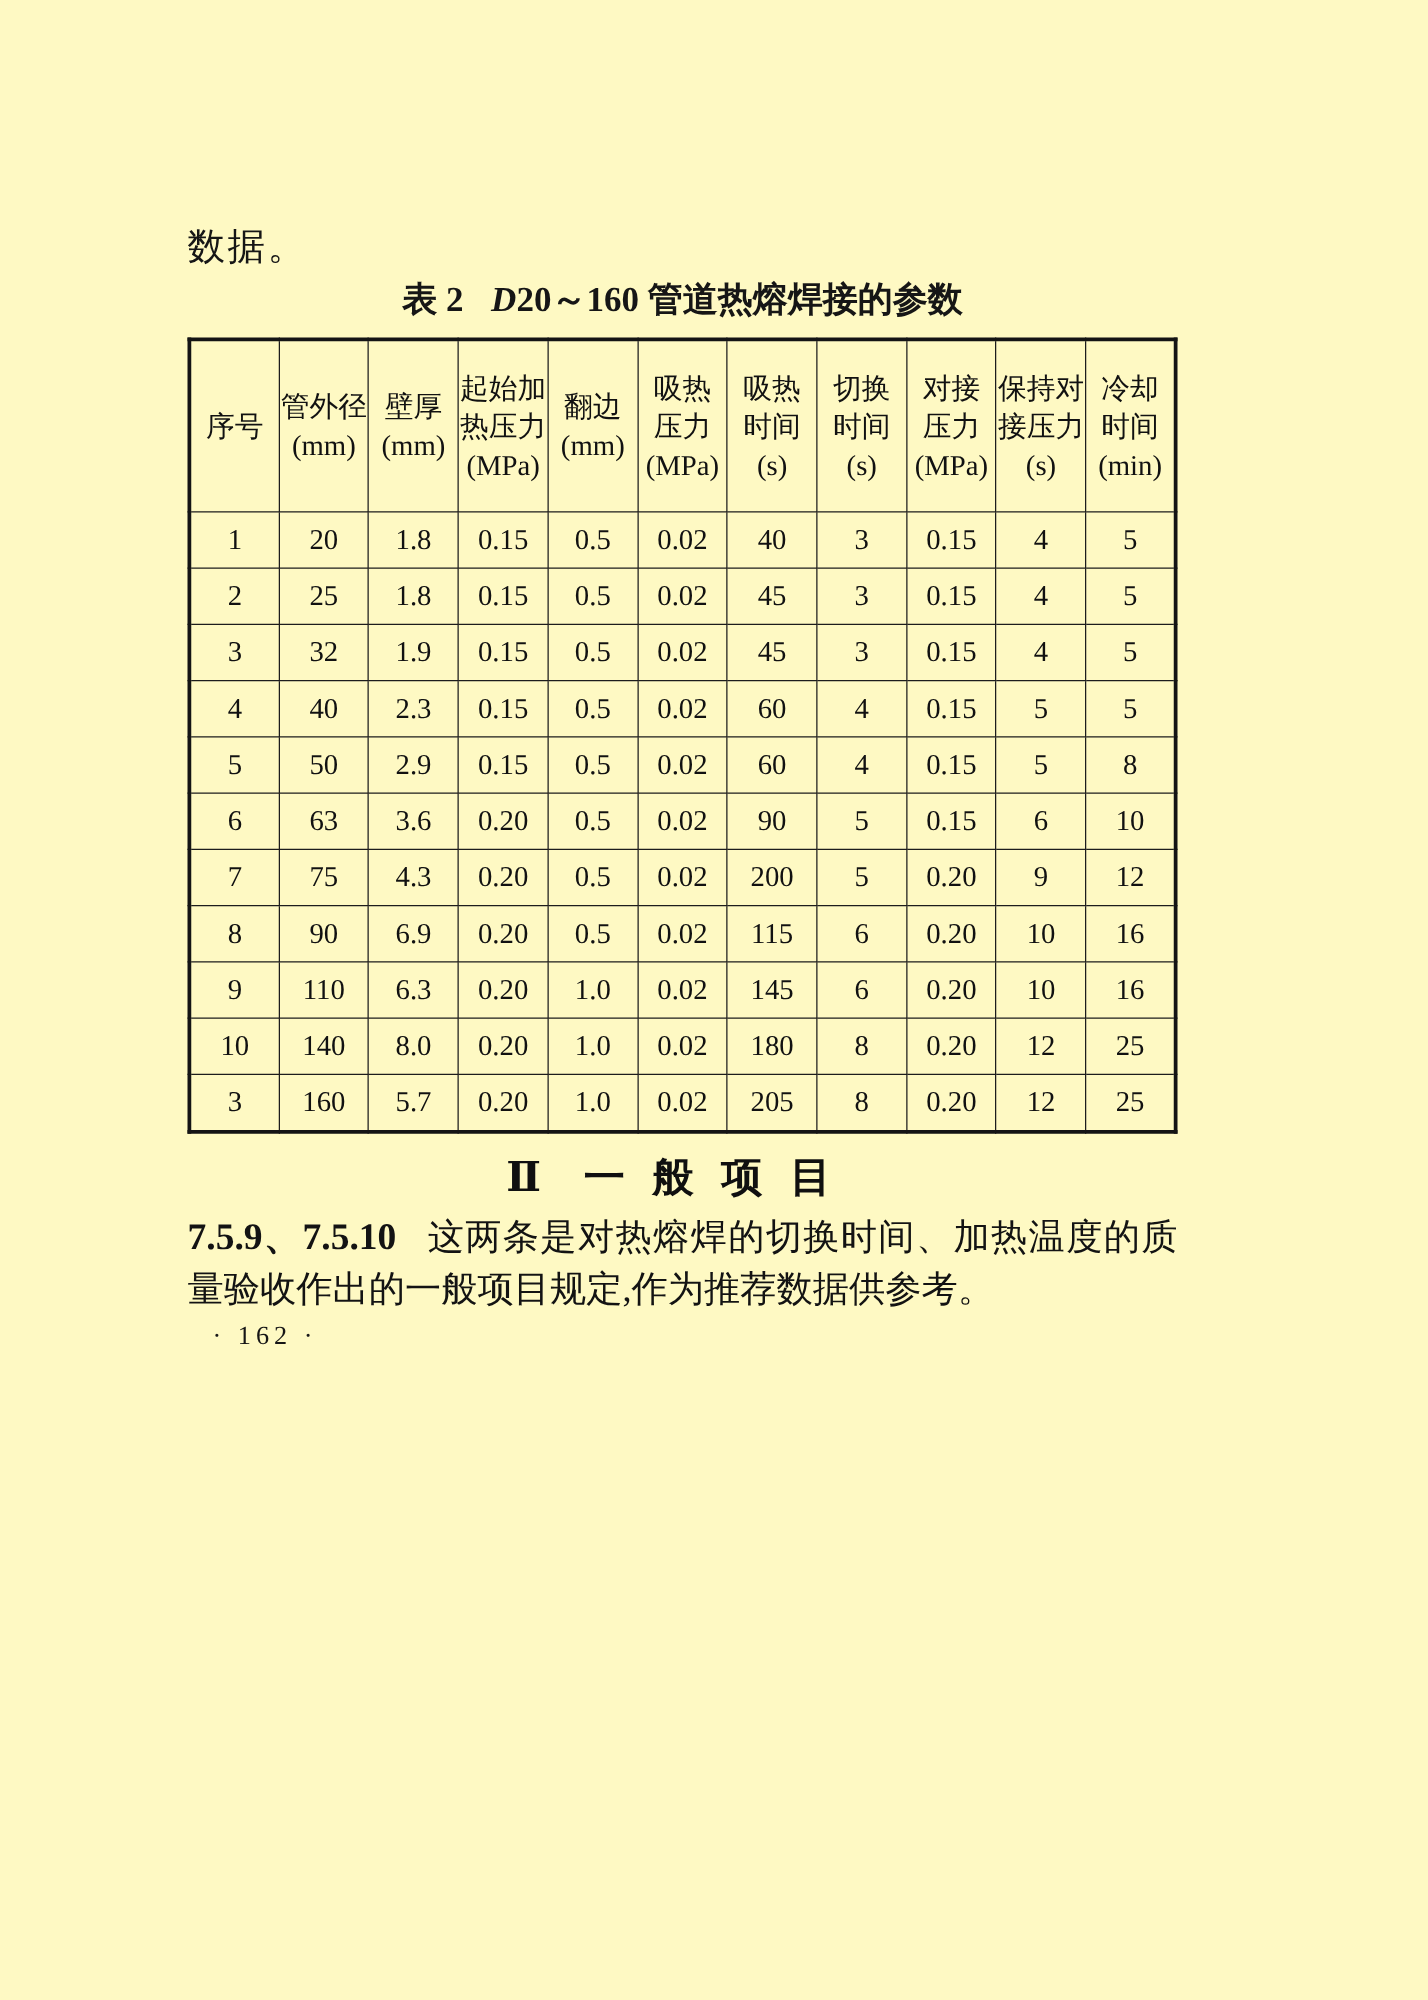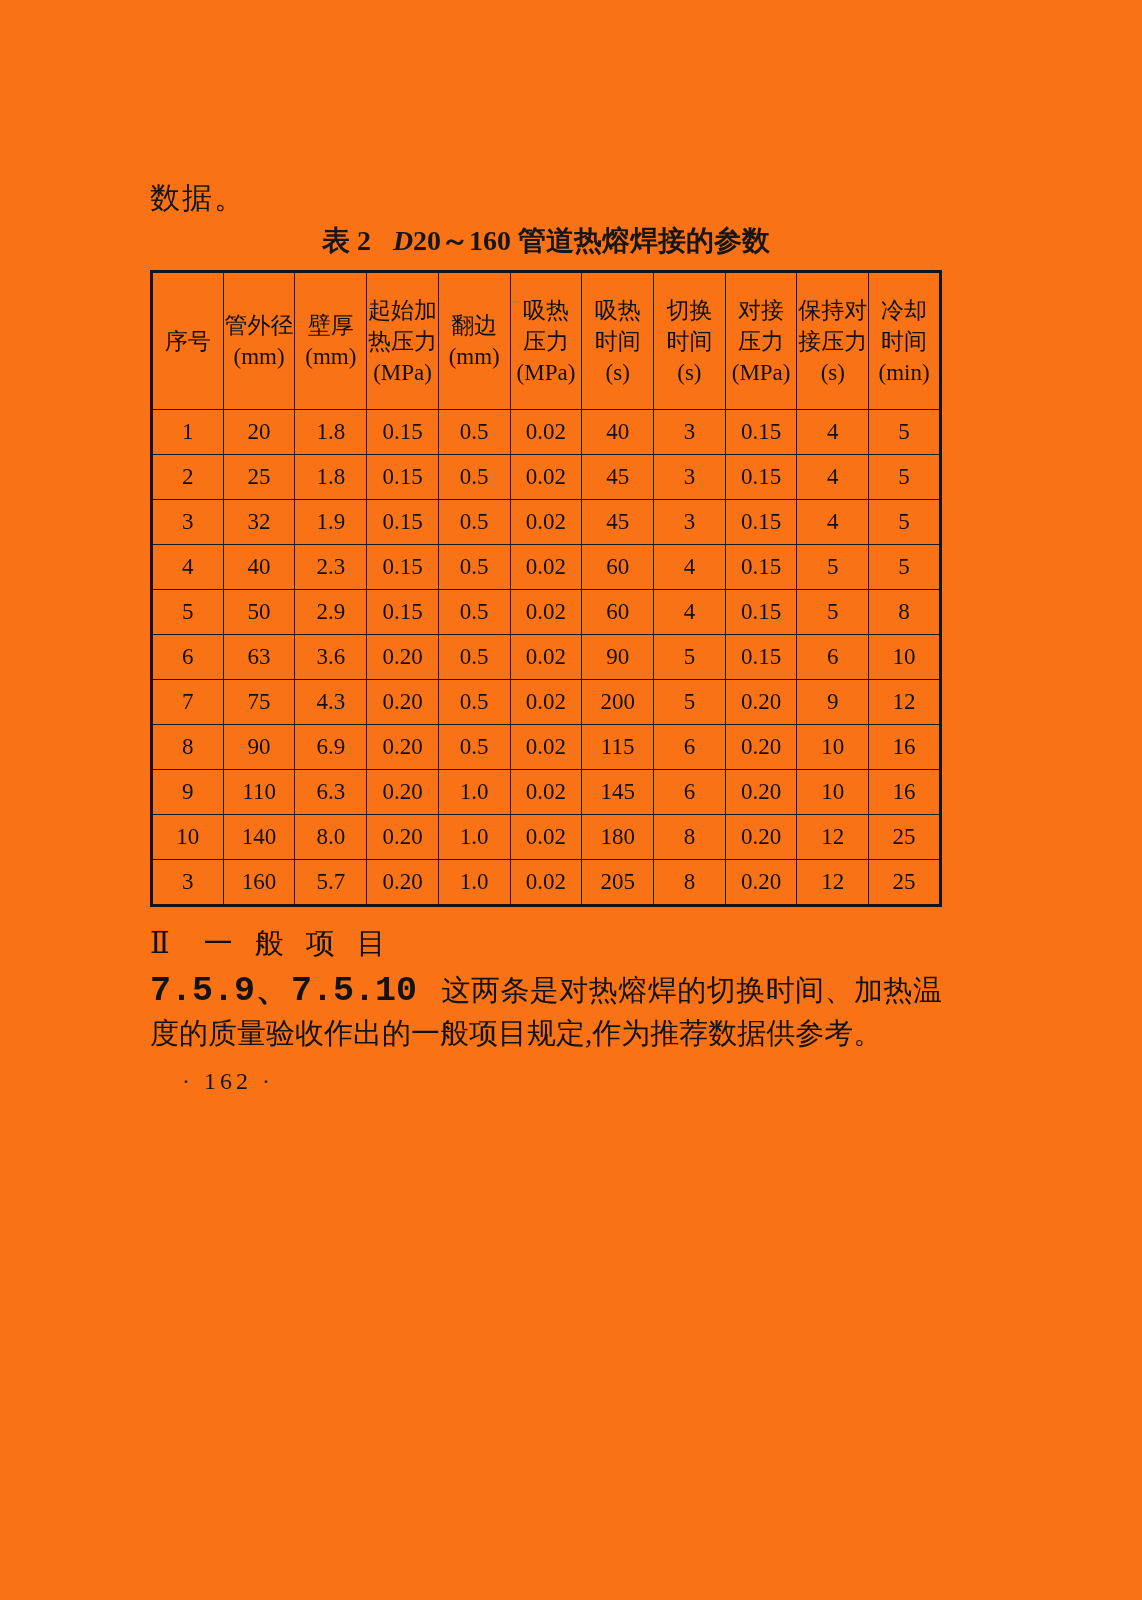--- a/index.html
+++ b/index.html
@@ -1,19 +1,19 @@
 <!DOCTYPE html>
 <html><head>
 <meta charset="utf-8">
 <style>
   html,body{margin:0;padding:0;background:#e8e8e8;}
   .page{
     position:relative;
     width:1142px;height:1600px;
-    background:#f97316;
+    background:#fef9c3;
     color:#161616;
     font-family:"Liberation Serif","DejaVu Serif",serif;
     overflow:hidden;
   }
   .content{position:absolute;left:150px;top:180px;width:792px;}
 
   .intro{font-size:30px;line-height:36px;margin:0;letter-spacing:2px;}
 
   .table-title{
     margin:8px 0 0 0;height:34px;line-height:34px;
@@ -34,41 +34,41 @@
     font-size:23px;color:#111;
     padding:0;
     overflow:hidden;
   }
   table.params thead th{height:136px;}
   table.params thead th .hl{line-height:31px;}
   table.params tbody td{height:44px;}
 
   .section-heading{
     margin:16px 0 0 0;height:40px;line-height:40px;
-    font-size:29px;color:#101010;
+    text-align:center;font-size:33px;color:#101010;font-weight:bold;
   }
   .section-heading .numeral{margin-right:34px;}
   .section-heading .stitle{letter-spacing:22px;}
 
   .paragraphs{margin-top:6px;}
   .paragraphs p{
     margin:0;font-size:29px;line-height:42px;
     text-align:justify;text-justify:inter-character;
     color:#131313;
   }
   .paragraphs .pnum{
     font-weight:bold;
-    font-family:Liberation Mono, monospace;
-    font-size:35px;
+    font-family:Liberation Serif, serif;
+    font-size:30px;
     margin-right:24px;
   }
 
   .page-number{
-    margin:12px;padding-left:20px;
-    font-size:24px;line-height:30px;letter-spacing:4px;
+    margin:0;padding-left:20px;
+    font-size:21px;line-height:30px;letter-spacing:4px;
   }
 </style>
 </head>
 <body>
 
 <div class="page">
   <div class="content">
 
     <p class="intro">数据。</p>
 

